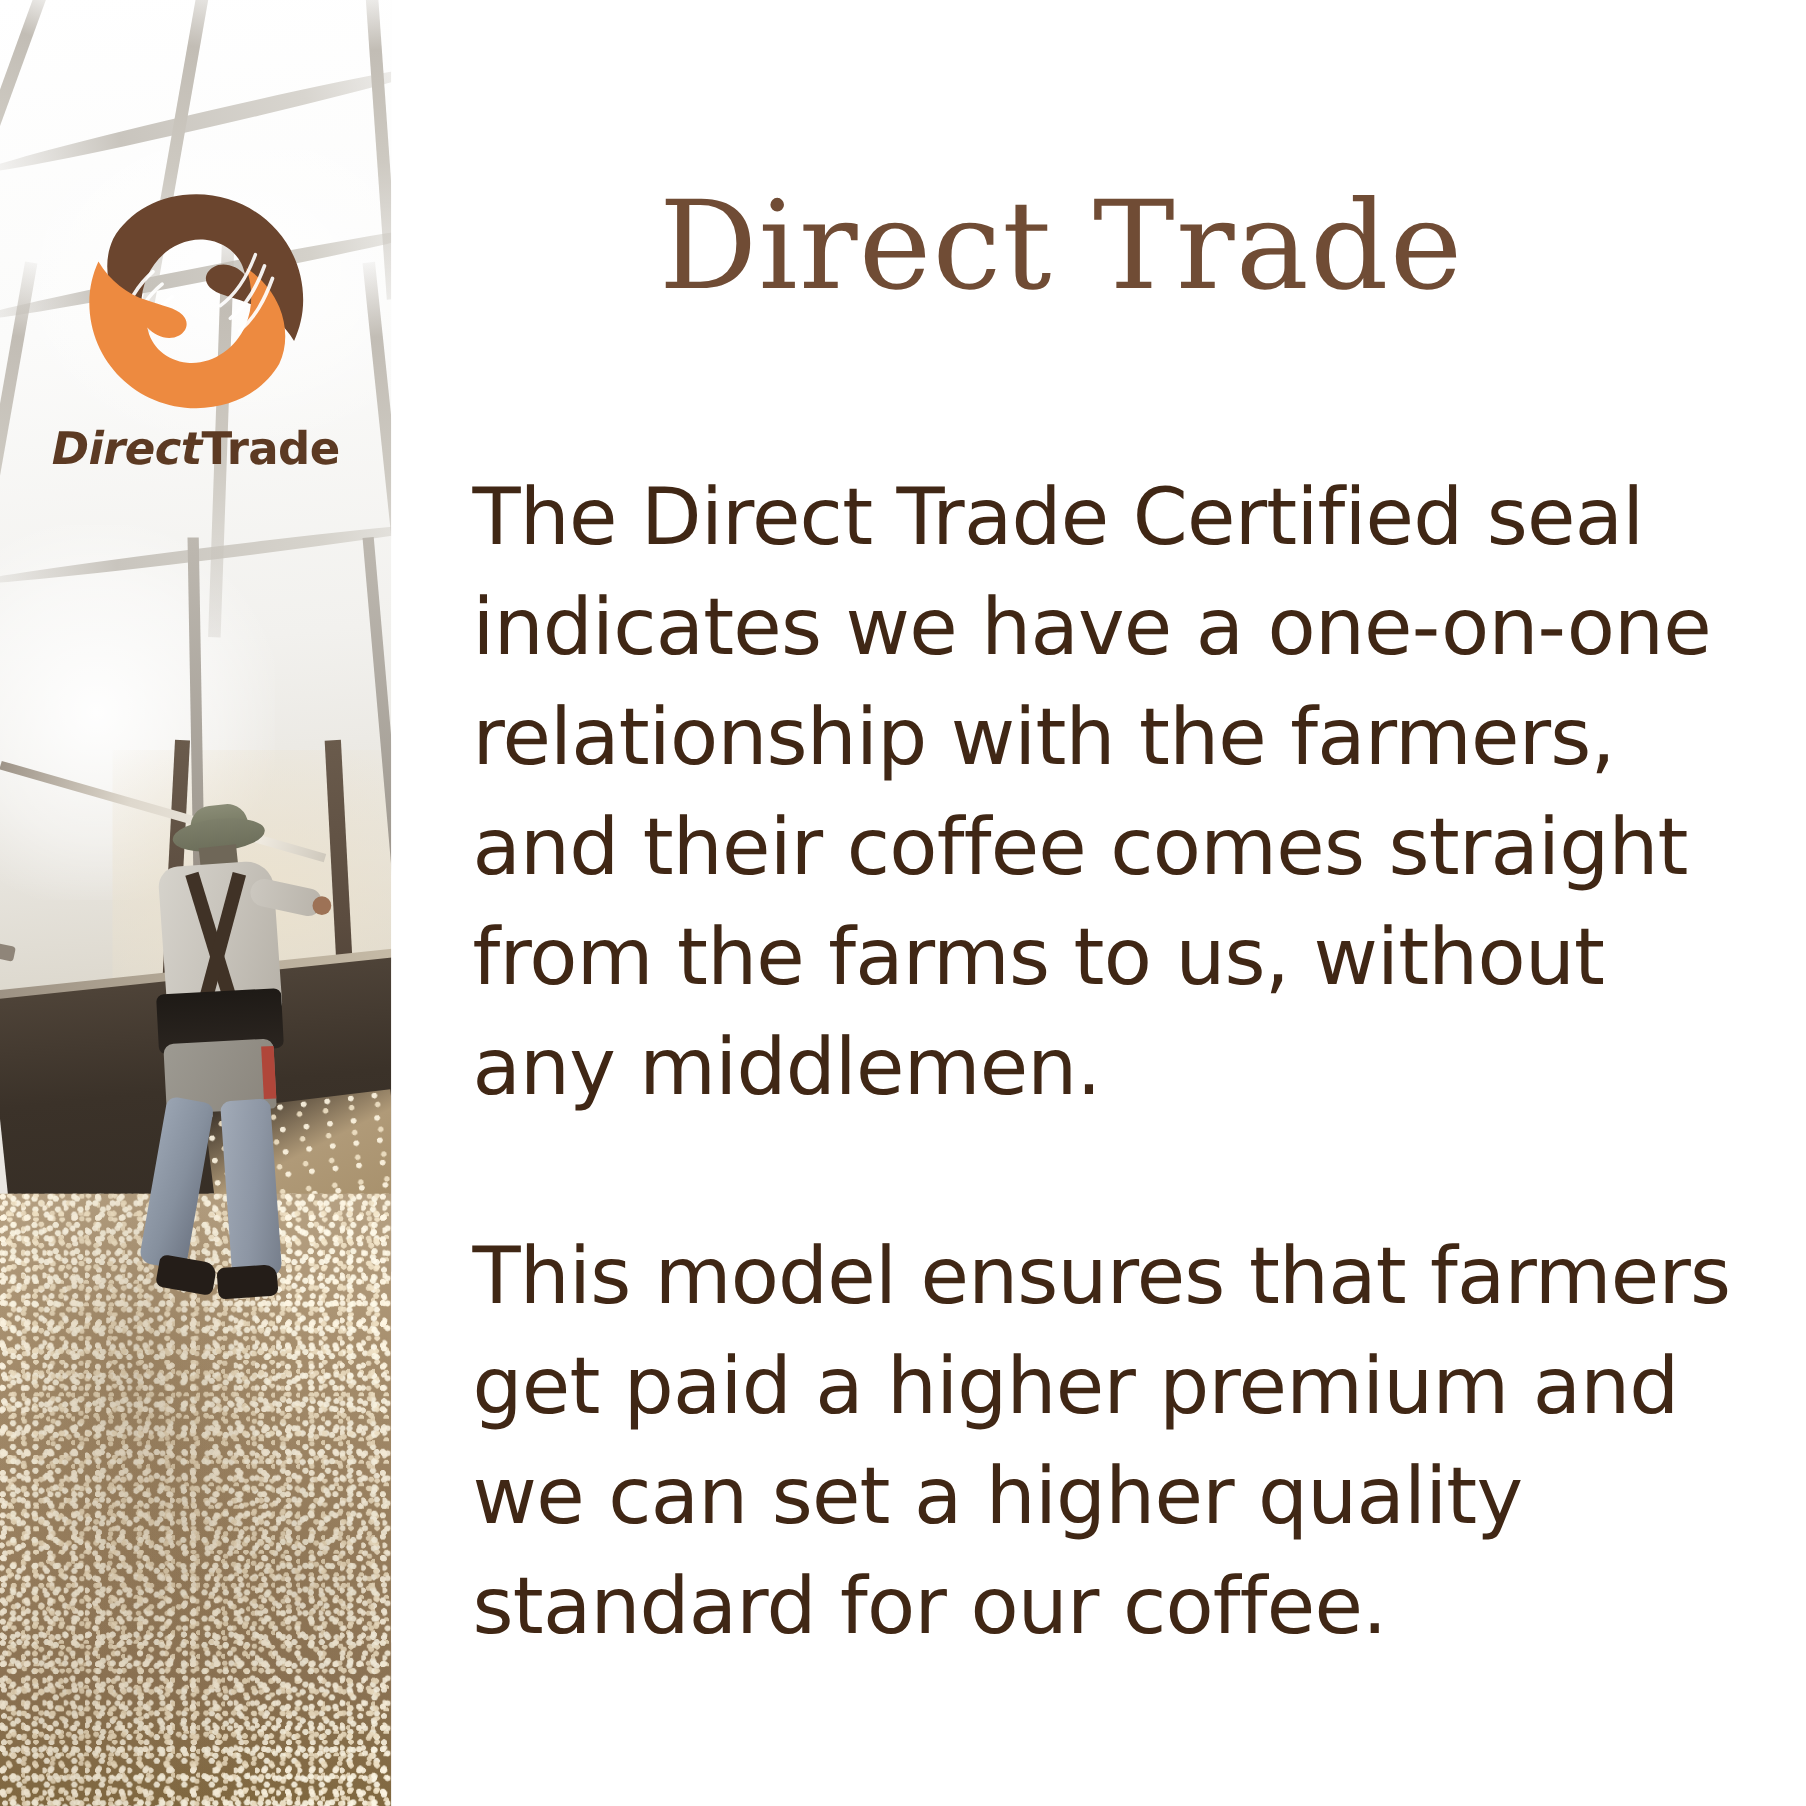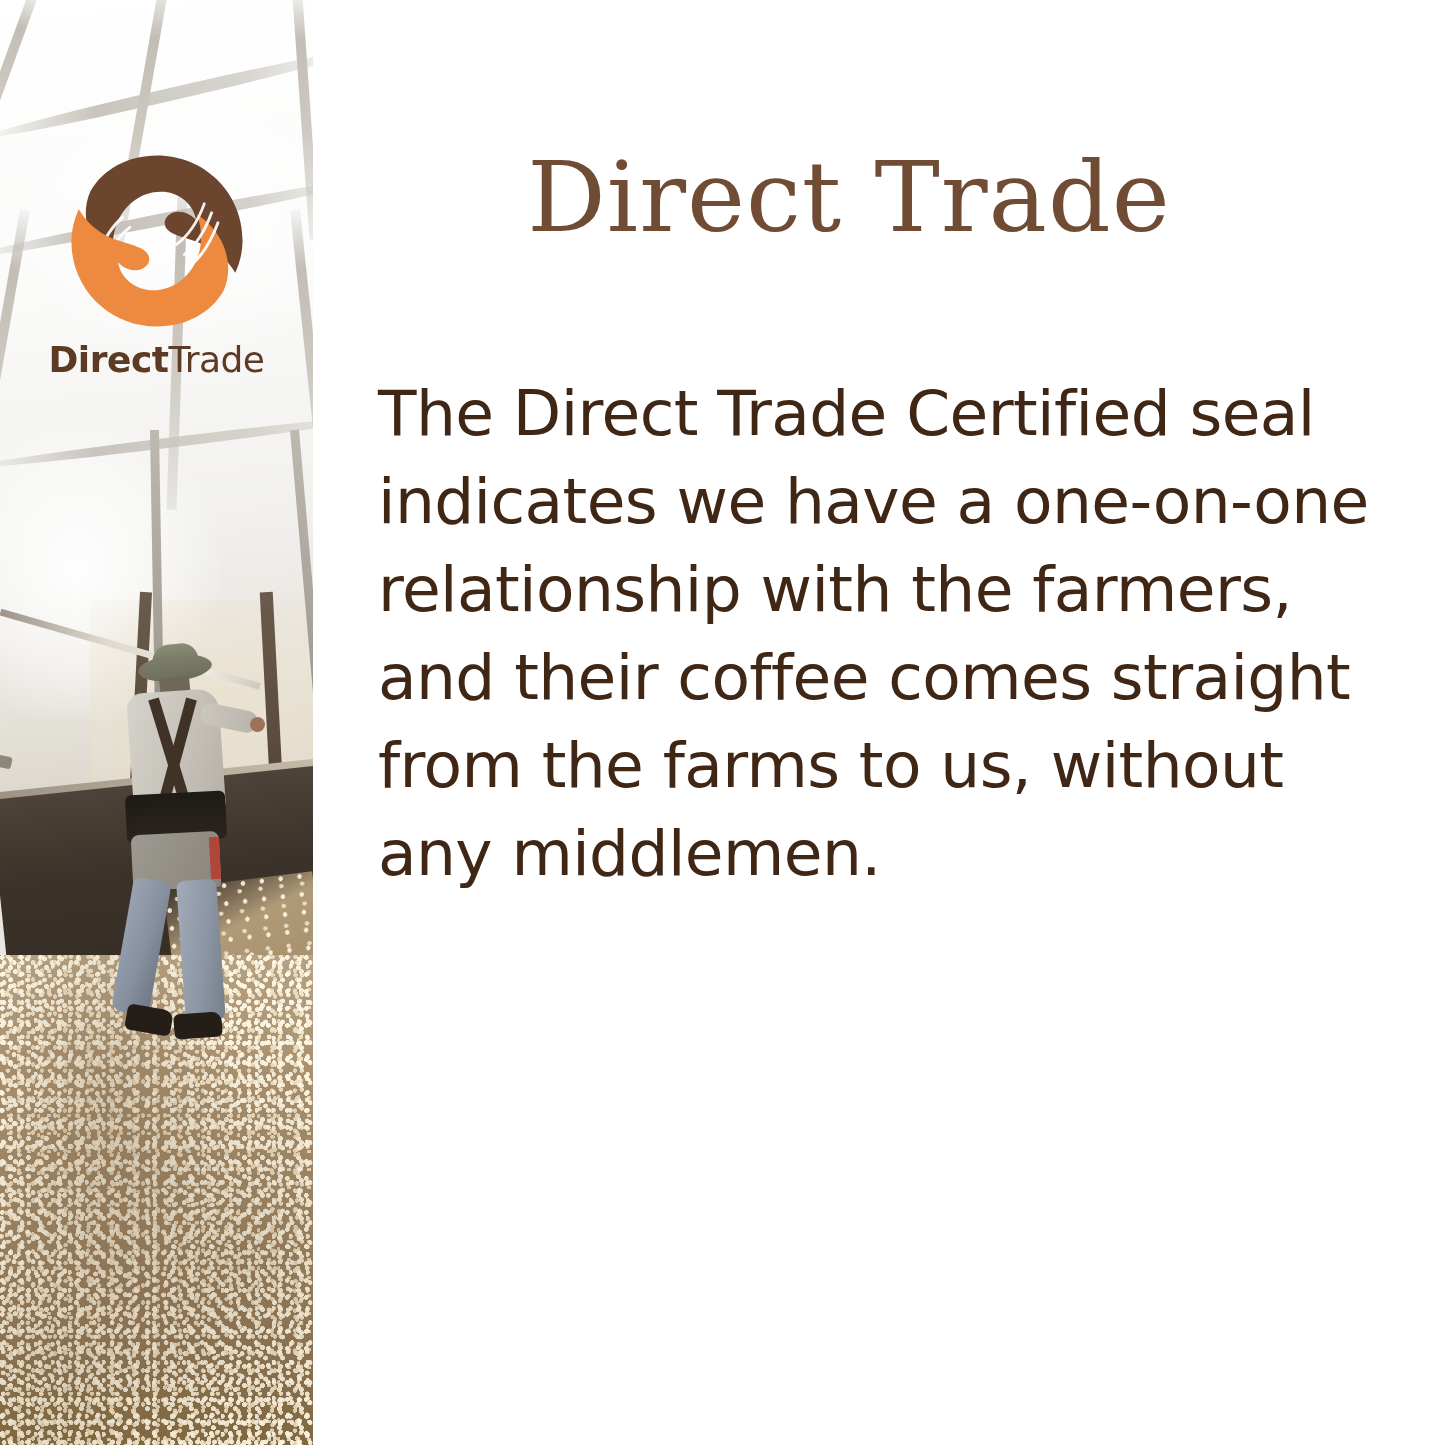--- a/index.html
+++ b/index.html
@@ -268,22 +268,22 @@
   }
   .logo-mark { width: 182px; height: 182px; display: block; }
   .logo-wordmark {
     margin-top: 10px;
     font-family: "DejaVu Sans", sans-serif;
     font-size: 36px;
     line-height: 1;
     white-space: nowrap;
     color: #5c3a23;
   }
-  .logo-word-direct { font-weight: 600; letter-spacing: -0.5px; }
-  .logo-word-trade  { font-weight: 400; letter-spacing: -0.5px; }
+  .logo-word-direct { font-style: italic; font-weight: 600; letter-spacing: -0.5px; }
+  .logo-word-trade  { font-weight: 700; letter-spacing: -0.5px; }
 
   
   .content {
     position: relative;
     flex: 1 1 auto;
     height: 1290px;
     background: #ffffff;
     padding: 12px;
   }
 
@@ -414,17 +414,18 @@
     </div>
 
   </div>
 
   <div class="content">
 
     <div class="headline">Direct Trade</div>
 
     <div class="body-copy">
       <p>The Direct Trade Certified seal indicates we have a one-on-one relationship with the farmers, and their coffee comes straight from the farms to us, without any middlemen.</p>
+      <p>This model ensures that farmers get paid a higher premium and we can set a higher quality standard for our coffee.</p>
     </div>
 
   </div>
 
 </div>
 
 </body></html>

